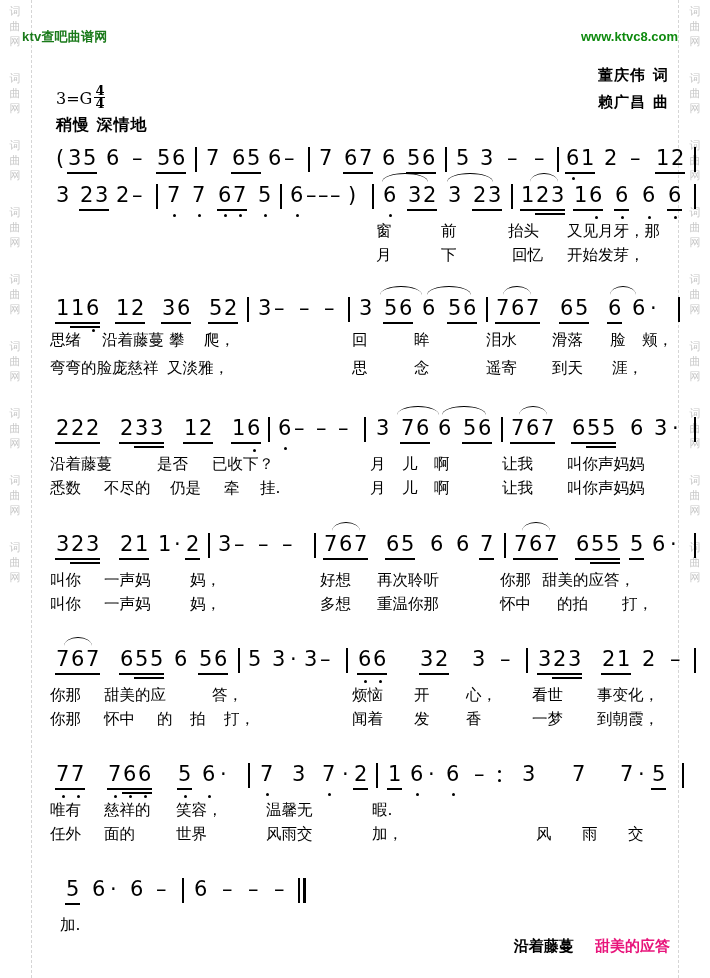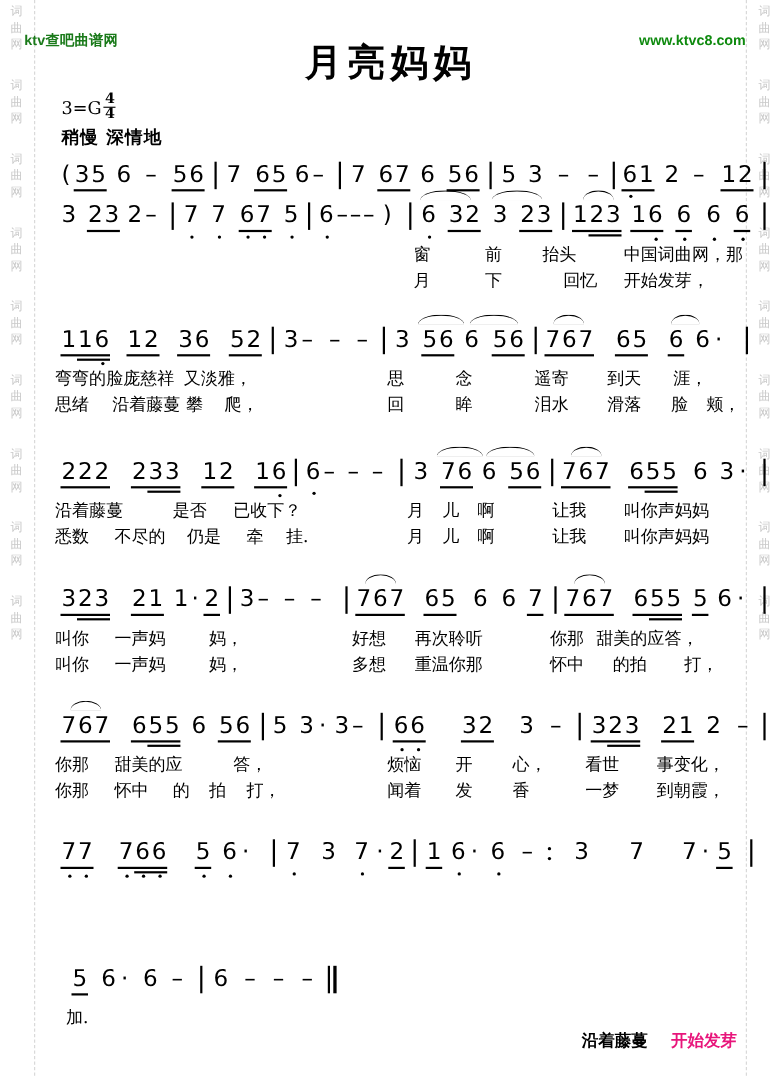--- a/index.html
+++ b/index.html
@@ -262,22 +262,29 @@
       <div>网</div>
     </div>
 </div>
 <div class="wm-rule left"></div>
 <div class="wm-rule right"></div>
 
 <div class="page">
 
   <div class="site-logo">ktv查吧曲谱网</div>
   <div class="site-url">www.ktvc8.com</div>
-  <div class="song-title">月亮妈妈</div>
-
+
+  <div class="credits">
+    <div>
+      <span class="cl">董庆伟</span><span class="role">词</span>
+    </div>
+    <div>
+      <span class="cl">赖广昌</span><span class="role">曲</span>
+    </div>
+  </div>
 
   <div class="keysig">
     <span class="k">3=G</span>
     <span class="frac">
       <span class="num">4</span>
       <span class="den">4</span>
     </span>
   </div>
 
   <div class="tempo">稍慢 深情地</div>
@@ -384,22 +391,22 @@
       <span class="g" style="left:590px">6</span>
         <span class="dot-lo" style="left:596px;top:33px"></span>
       <span class="g" style="left:616px">6</span>
         <span class="dot-lo" style="left:622px;top:33px"></span>
       <span class="b1" style="left:615px;top:26px;width:15px"></span>
       <span class="bar" style="left:642px"></span>
     </div>
     <div class="lyr" style="margin-top:4px">
       <span class="ly" style="left:324px">窗</span>
         <span class="ly" style="left:389px">前</span>
-      <span class="ly" style="left:441px">抬头</span>
-        <span class="ly" style="left:515px">中国词曲网，那</span>
+      <span class="ly" style="left:456px">抬头</span>
+        <span class="ly" style="left:515px">又见月牙，那</span>
     </div>
     <div class="lyr">
       <span class="ly" style="left:324px">月</span>
         <span class="ly" style="left:389px">下</span>
       <span class="ly" style="left:460px">回忆</span>
         <span class="ly" style="left:515px">开始发芽，</span>
     </div>
 
   </div>
 
@@ -445,40 +452,40 @@
       <span class="g" style="left:508px">6</span>
         <span class="g" style="left:523px">5</span>
       <span class="b1" style="left:507px;top:26px;width:30px"></span>
       <span class="slur" style="left:558px;top:-10px;width:26px"></span>
       <span class="g" style="left:556px">6</span>
       <span class="b1" style="left:555px;top:26px;width:15px"></span>
       <span class="g" style="left:580px">6</span>
       <span class="g" style="left:598px">·</span>
       <span class="bar" style="left:626px"></span>
     </div>
-    <div class="lyr" style="margin-top:4px">
-      <span class="ly" style="left:-2px">弯弯的脸庞慈祥</span>
-        <span class="ly" style="left:115px">又淡雅，</span>
-      <span class="ly" style="left:300px">思</span>
-        <span class="ly" style="left:362px">念</span>
-      <span class="ly" style="left:434px">遥寄</span>
-        <span class="ly" style="left:500px">到天</span>
-      <span class="ly" style="left:560px">涯，</span>
-    </div>
     <div class="lyr">
       <span class="ly" style="left:-2px">思绪</span>
         <span class="ly" style="left:50px">沿着藤蔓</span>
       <span class="ly" style="left:117px">攀</span>
         <span class="ly" style="left:152px">爬，</span>
       <span class="ly" style="left:300px">回</span>
         <span class="ly" style="left:362px">眸</span>
       <span class="ly" style="left:434px">泪水</span>
         <span class="ly" style="left:500px">滑落</span>
       <span class="ly" style="left:558px">脸</span>
         <span class="ly" style="left:590px">颊，</span>
+    </div>
+    <div class="lyr" style="margin-top:4px">
+      <span class="ly" style="left:-2px">弯弯的脸庞慈祥</span>
+        <span class="ly" style="left:115px">又淡雅，</span>
+      <span class="ly" style="left:300px">思</span>
+        <span class="ly" style="left:362px">念</span>
+      <span class="ly" style="left:434px">遥寄</span>
+        <span class="ly" style="left:500px">到天</span>
+      <span class="ly" style="left:560px">涯，</span>
     </div>
   </div>
 
   <div class="stave" style="top:416px">
     <div class="notes">
       <span class="g" style="left:4px">2</span>
         <span class="g" style="left:19px">2</span>
         <span class="g" style="left:34px">2</span>
       <span class="b1" style="left:3px;top:26px;width:45px"></span>
       <span class="g" style="left:68px">2</span>
@@ -736,20 +743,37 @@
         <i style="left:-6px;width:3px;height:3px;border-radius:50%;top:16px"></i>
       </span>
       <span class="g" style="left:470px">3</span>
       <span class="g" style="left:520px">7</span>
       <span class="g" style="left:568px">7</span>
       <span class="g" style="left:586px">·</span>
       <span class="g" style="left:600px">5</span>
       <span class="b1" style="left:599px;top:26px;width:15px"></span>
       <span class="bar" style="left:630px"></span>
     </div>
+    <div class="lyr" style="margin-top:4px">
+      <span class="ly" style="left:-2px">唯有</span>
+        <span class="ly" style="left:52px">慈祥的</span>
+      <span class="ly" style="left:124px">笑容，</span>
+      <span class="ly" style="left:214px">温馨无</span>
+      <span class="ly" style="left:320px">暇.</span>
+    </div>
+    <div class="lyr">
+      <span class="ly" style="left:-2px">任外</span>
+        <span class="ly" style="left:52px">面的</span>
+      <span class="ly" style="left:124px">世界</span>
+      <span class="ly" style="left:214px">风雨交</span>
+      <span class="ly" style="left:320px">加，</span>
+      <span class="ly" style="left:484px">风</span>
+        <span class="ly" style="left:530px">雨</span>
+        <span class="ly" style="left:576px">交</span>
+    </div>
   </div>
 
   <div class="stave" style="top:877px">
     <div class="notes">
       <span class="g" style="left:14px">5</span>
       <span class="b1" style="left:13px;top:26px;width:15px"></span>
       <span class="g" style="left:40px">6</span>
       <span class="g" style="left:58px">·</span>
       <span class="g" style="left:78px">6</span>
       <span class="g" style="left:104px">–</span>
@@ -763,16 +787,16 @@
           <i style="left:5px;width:3.2px"></i>
       </span>
     </div>
     <div class="lyr" style="margin-top:4px">
       <span class="ly" style="left:8px">加.</span>
     </div>
   </div>
 
   <div class="footer">
     <span class="src">沿着藤蔓</span>
-    <span class="brand">开始发芽</span>
+    <span class="brand">甜美的应答</span>
   </div>
 
 </div>
 
 </body></html>

